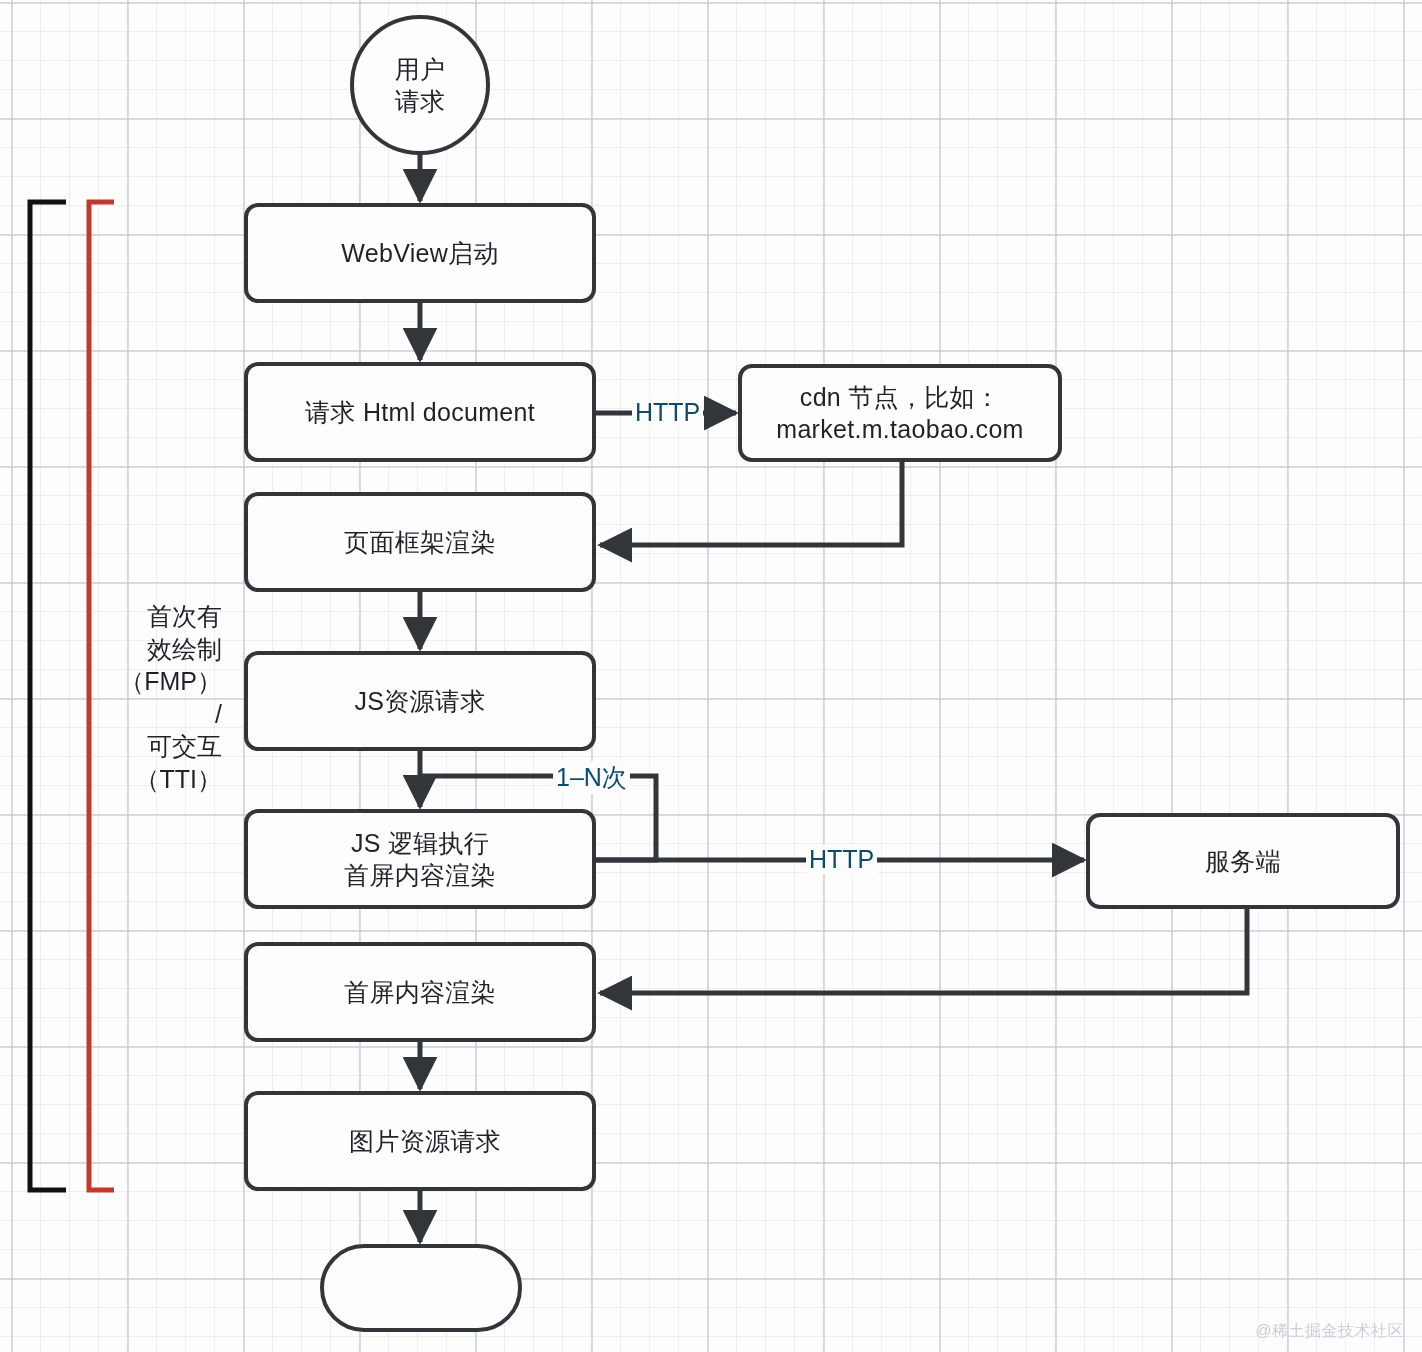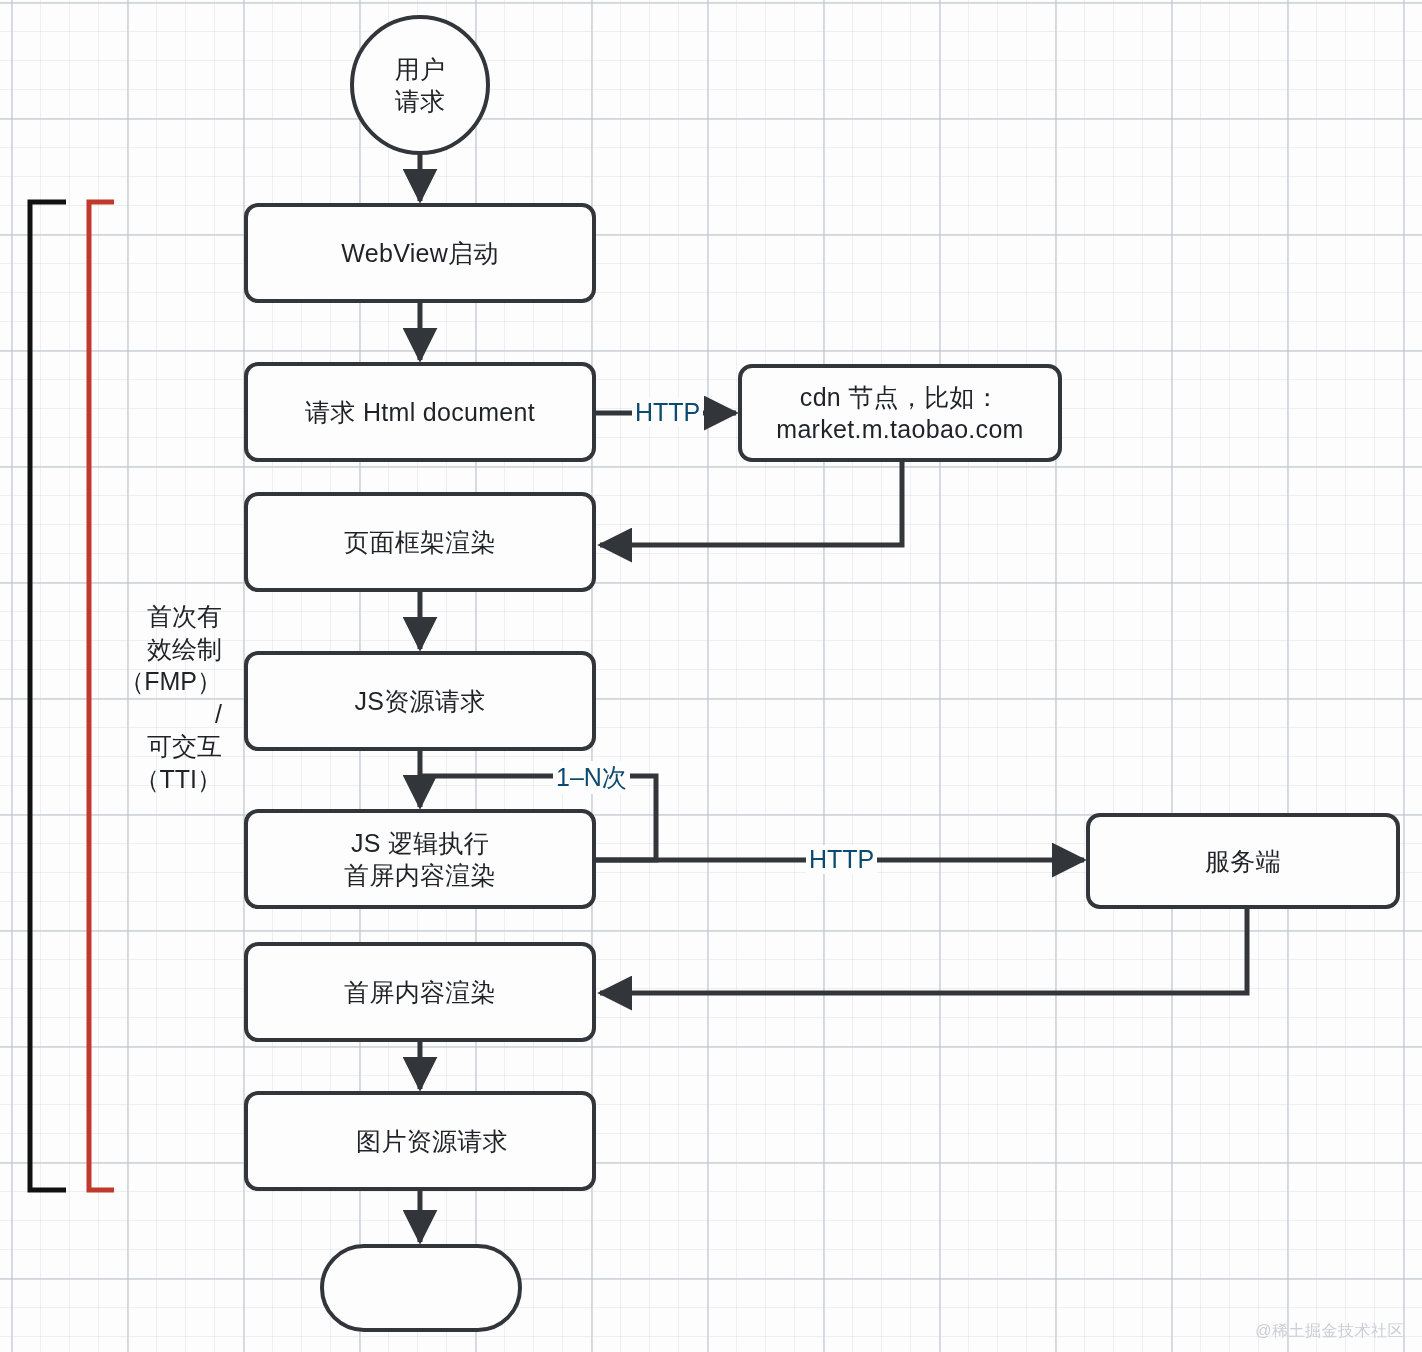--- a/index.html
+++ b/index.html
@@ -169,21 +169,21 @@
   </div>
 
   <div class="node-label" style="left:1088px; top:815px; width:310px; height:92px;">
     <span>服务端</span>
   </div>
 
   <div class="node-label" style="left:246px; top:944px; width:348px; height:96px;text-align:center;">
     <span>首屏内容渲染</span>
   </div>
 
-  <div class="node-label" style="left:258px; top:1093px; width:348px; height:96px;">
+  <div class="node-label" style="left:251px; top:1093px; width:348px; height:96px;">
     <span>图片资源请求</span>
   </div>
 
 
   <span class="edge-label" style="left:632px; top:398px;">HTTP</span>
 
   <span class="edge-label" style="left:553px; top:761px;">1–N次</span>
 
   <span class="edge-label" style="left:806px; top:845px;">HTTP</span>
 

